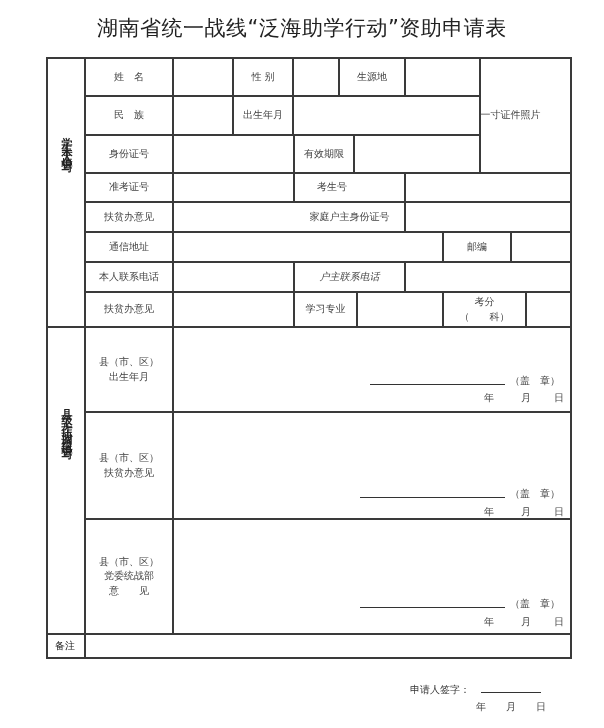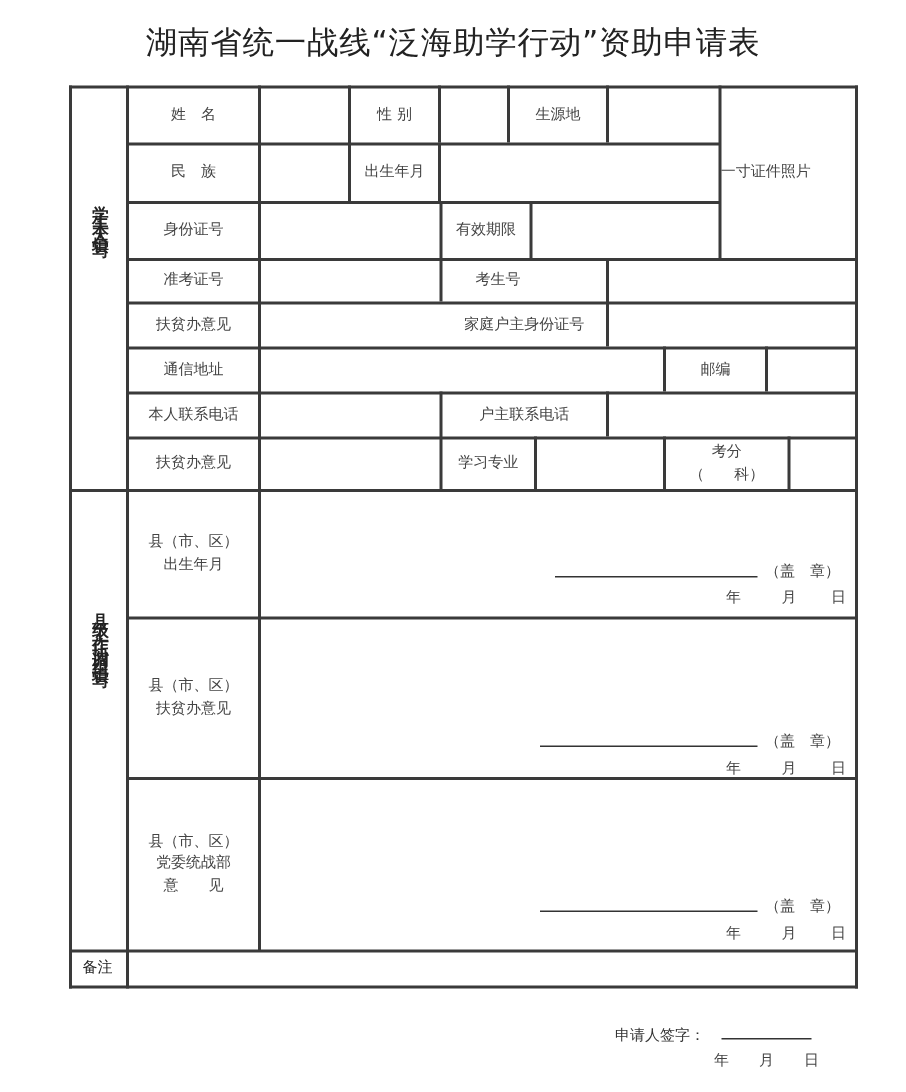--- a/index.html
+++ b/index.html
@@ -101,21 +101,21 @@
   <div class="cell" style="left:295px;top:203px;width:109px;height:28px;">家庭户主身份证号</div>
   <div class="cell" style="left:406px;top:203px;width:164px;height:28px;"></div>
 
   <div class="cell" style="left:86px;top:233px;width:86px;height:28px;">通信地址</div>
   <div class="cell" style="left:174px;top:233px;width:268px;height:28px;"></div>
   <div class="cell" style="left:444px;top:233px;width:66px;height:28px;">邮编</div>
   <div class="cell" style="left:512px;top:233px;width:58px;height:28px;"></div>
 
   <div class="cell" style="left:86px;top:263px;width:86px;height:28px;">本人联系电话</div>
   <div class="cell" style="left:174px;top:263px;width:119px;height:28px;"></div>
-  <div class="cell" style="left:295px;top:263px;width:109px;height:28px;">户主联系电话</div>
+  <div class="cell" style="left:295px;top:263px;width:109px;height:28px;font-style:italic;">户主联系电话</div>
   <div class="cell" style="left:406px;top:263px;width:164px;height:28px;"></div>
 
   <div class="cell" style="left:86px;top:293px;width:86px;height:33px;">扶贫办意见</div>
   <div class="cell" style="left:174px;top:293px;width:119px;height:33px;"></div>
   <div class="cell" style="left:295px;top:293px;width:61px;height:33px;">学习专业</div>
   <div class="cell" style="left:358px;top:293px;width:84px;height:33px;"></div>
   <div class="cell" style="left:444px;top:293px;width:81px;height:33px;flex-direction:column;">
     <span>考分</span>
     <span>（　　科）</span>
   </div>

